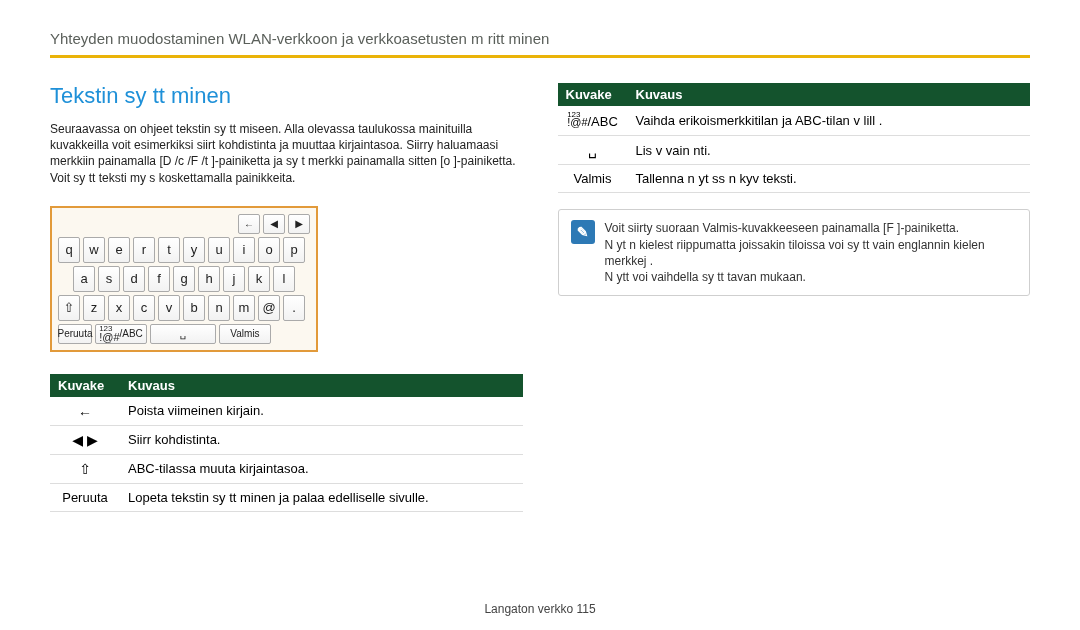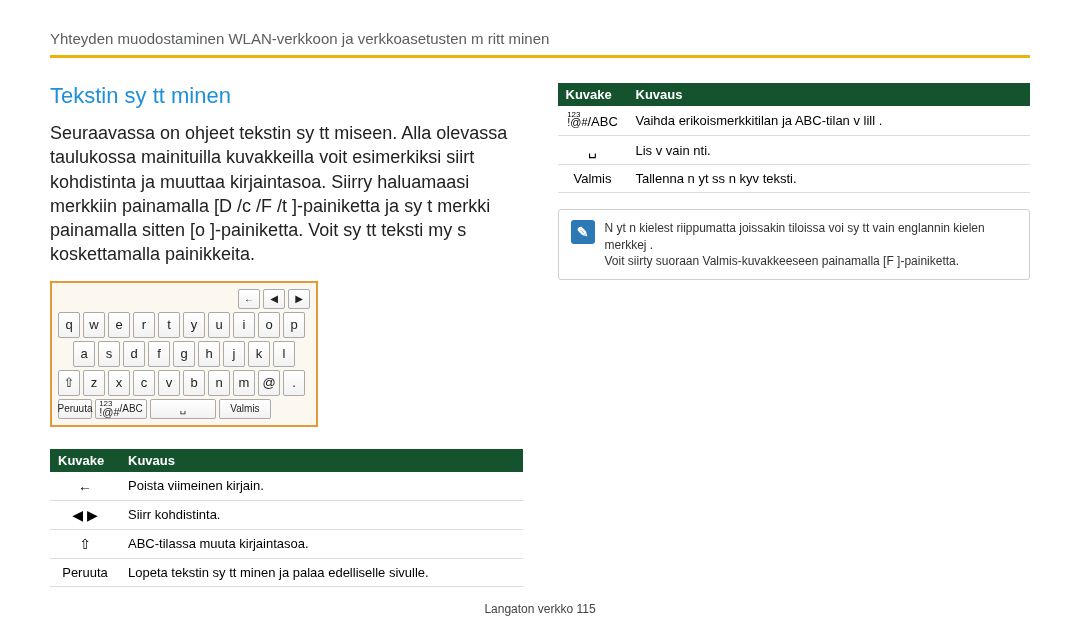--- a/index.html
+++ b/index.html
@@ -2,21 +2,21 @@
 <html><head>
 <meta charset="utf-8">
 <style>
   * { box-sizing: border-box; margin: 0; padding: 0; }
   html, body { width: 1080px; height: 630px; background: #fff; font-family: Arial, Helvetica, sans-serif; }
   .page { padding: 30px 50px 20px 50px; position: relative; height: 100%; }
   .header-line { color: #5a5f5a; font-size: 15px; border-bottom: 3px solid #eab308; padding-bottom: 8px; margin-bottom: 25px; }
   .cols { display: flex; gap: 35px; }
   .col { flex: 1; }
   .section-title { color: #1e90d8; font-size: 22px; font-weight: 400; margin-bottom: 12px; }
-  .body-text { font-size: 18px; line-height: 1.35; color: #222; margin-bottom: 14px; }
+  .body-text { font-size: 12px; line-height: 1.35; color: #222; margin-bottom: 20px; }
   .keyboard {
     border: 2px solid #e29a3a;
     display: inline-block;
     padding: 6px;
     background: #fcf8f0;
     margin-bottom: 22px;
   }
   .kb-row { display: flex; gap: 3px; margin-bottom: 3px; align-items: center; }
   .kb-row:last-child { margin-bottom: 0; }
   .kb-toprow { justify-content: flex-end; }
@@ -173,22 +173,23 @@
         <tr>
           <td class="iconcell"><span>Valmis</span></td>
           <td>Tallenna n yt ss  n kyv  teksti.</td>
         </tr>
       </tbody>
         </table>
 
       <div class="note">
         <div class="note-icon">✎</div>
         <div>
+          <div>Voit siirty  suoraan Valmis-kuvakkeeseen painamalla [F ]-painiketta.</div>
           <div>N yt n kielest  riippumatta joissakin tiloissa voi sy tt   vain englannin kielen merkkej .</div>
-          <div>Voit siirty  suoraan Valmis-kuvakkeeseen painamalla [F ]-painiketta.</div>
+          <div>N ytt  voi vaihdella sy tt tavan mukaan.</div>
         </div>
       </div>
     </div>
   </div>
 
   <div class="footer">
     <span>Langaton verkko</span>
     <span>115</span>
   </div>
 </div>

